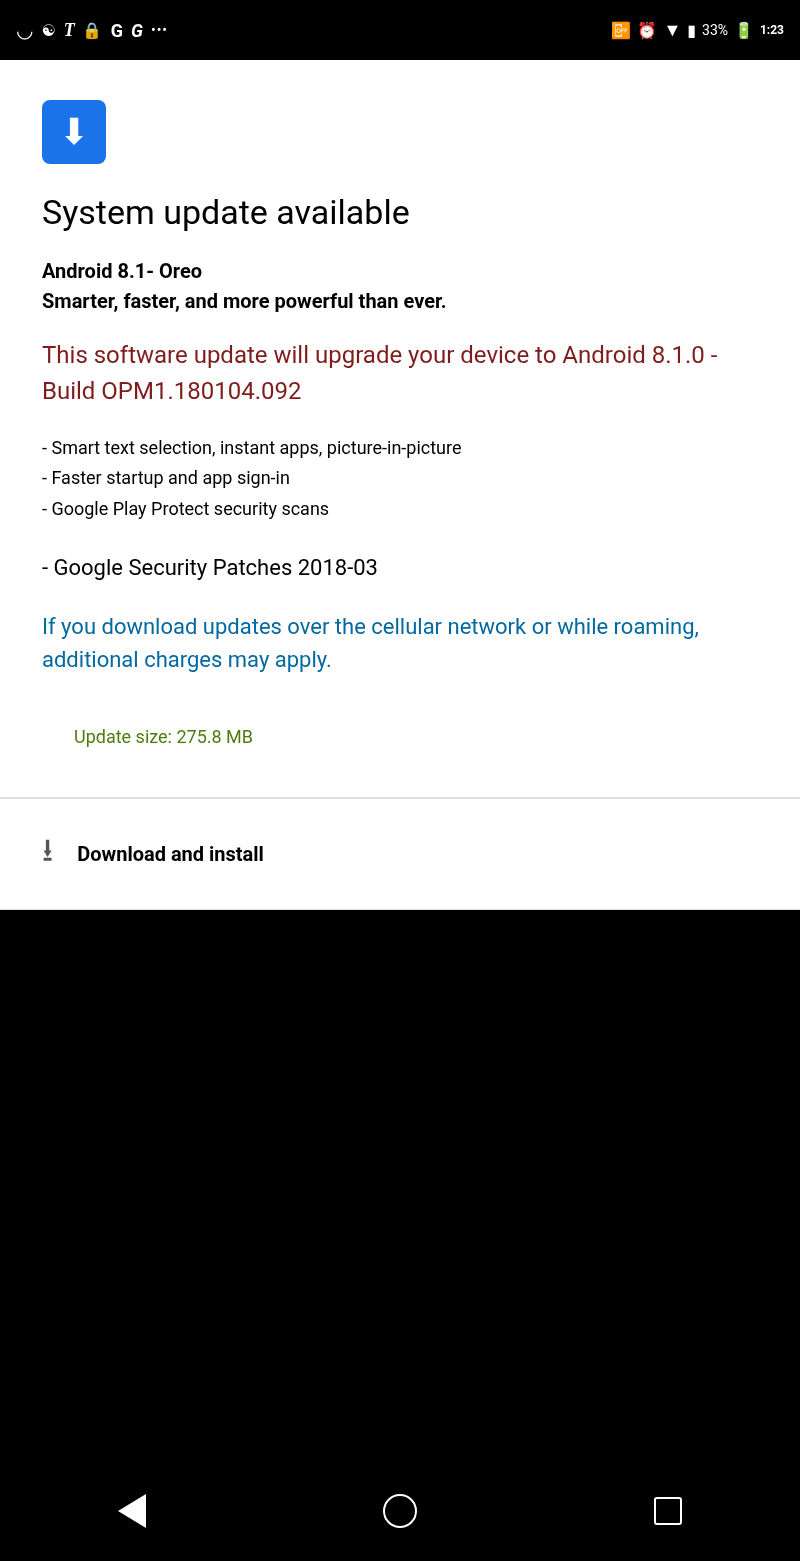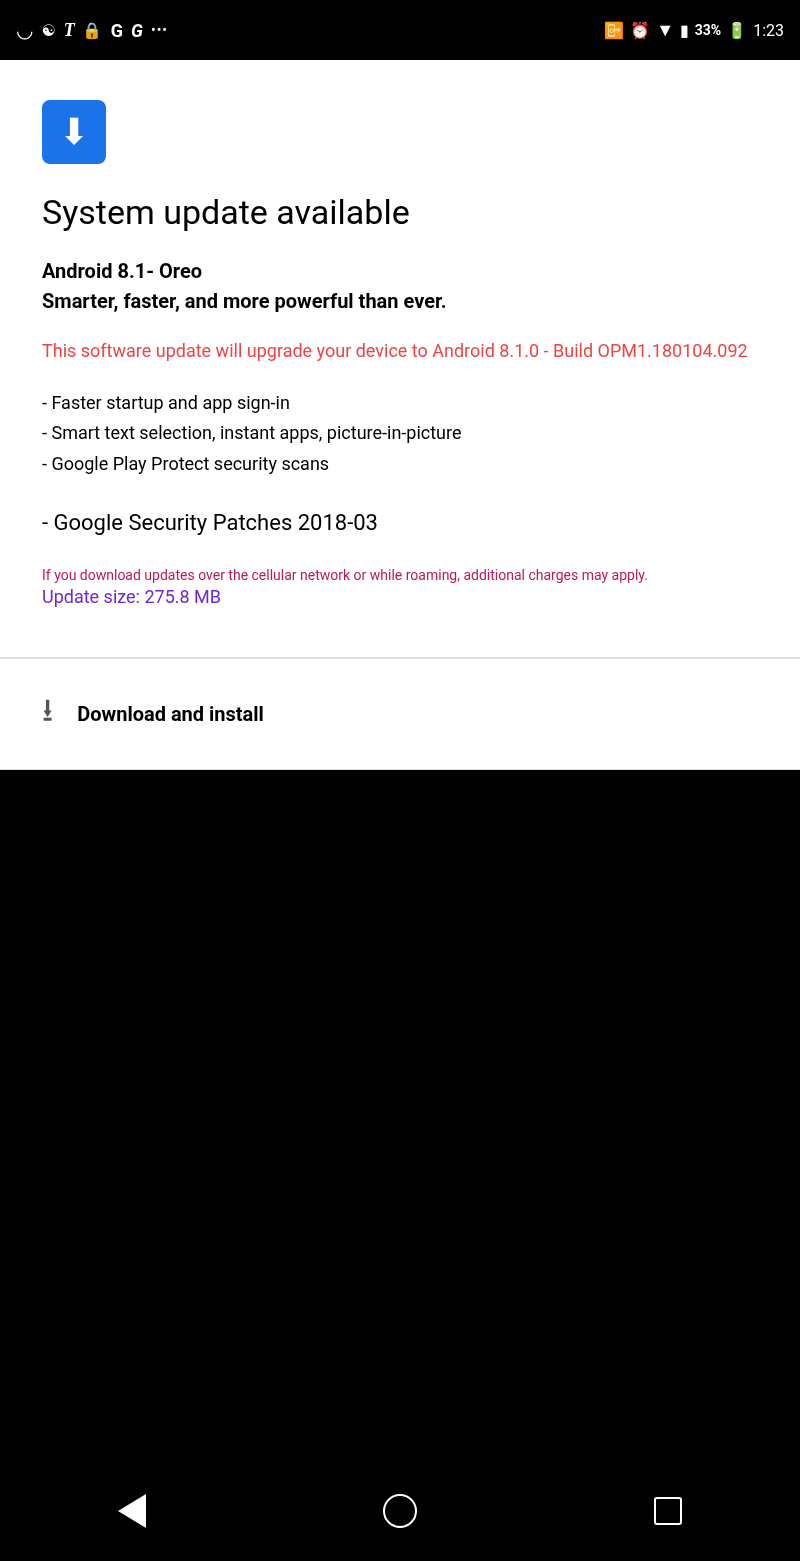--- a/index.html
+++ b/index.html
@@ -33,27 +33,26 @@
       gap: 6px;
       font-size: 14px;
       color: #fff;
     }
     .status-icon {
       color: #fff;
       font-size: 18px;
     }
     .status-time {
       color: #fff;
-      font-size: 16px;
-      font-weight: 400;
+      font-size: 12px;
+      font-weight: 700;
     }
     .status-battery {
       color: #fff;
       font-size: 14px;
-      font-weight: bold;
     }
 
     
     .content-area {
       width: 100%;
       background: #fff;
       padding: 40px 42px 30px 42px;
     }
 
     
@@ -92,22 +91,22 @@
     }
     .android-tagline {
       font-size: 20px;
       font-weight: 700;
       color: #000;
       margin-bottom: 24px;
     }
 
     
     .body-text {
-      font-size: 18px;
-      color: #ef4444;
+      font-size: 24px;
+      color: #7f1d1d;
       line-height: 1.5;
       margin-bottom: 24px;
     }
 
     .section-header {
       font-size: 18px;
       color: #000;
       line-height: 1.5;
       margin-bottom: 16px;
     }
@@ -127,29 +126,31 @@
     }
 
     .essential-list {
       font-size: 22px;
       color: #000;
       line-height: 1.7;
       margin-bottom: 24px;
     }
 
     .warning-text {
-      font-size: 14px;
-      color: #be185d;
-      line-height: 1.5;
+      font-size: 22px;
+      color: #0369a1;
+      line-height: 1.5;
+      margin-bottom: 50px;
     }
 
     .update-size {
       font-size: 18px;
-      color: #6d28d9;
+      color: #4d7c0f;
       margin-bottom: 20px;
+      margin-left: 32px;
     }
 
     
     .divider {
       width: 100%;
       height: 1px;
       background: #e0e0e0;
       margin-bottom: 0;
     }
 
@@ -239,22 +240,22 @@
 
   <h1 class="page-title">System update available</h1>
 
   <div class="android-heading">Android 8.1- Oreo</div>
   <div class="android-tagline">Smarter, faster, and more powerful than ever.</div>
 
   <p class="body-text">This software update will upgrade your device to Android 8.1.0 - Build OPM1.180104.092</p>
 
 
   <div class="feature-list">
+    <div>- Smart text selection, instant apps, picture-in-picture</div>
     <div>- Faster startup and app sign-in</div>
-    <div>- Smart text selection, instant apps, picture-in-picture</div>
     <div>- Google Play Protect security scans</div>
   </div>
 
 
   <div class="essential-list">
     <div>- Google Security Patches 2018-03</div>
   </div>
 
   <p class="warning-text">If you download updates over the cellular network or while roaming, additional charges may apply.</p>
 

